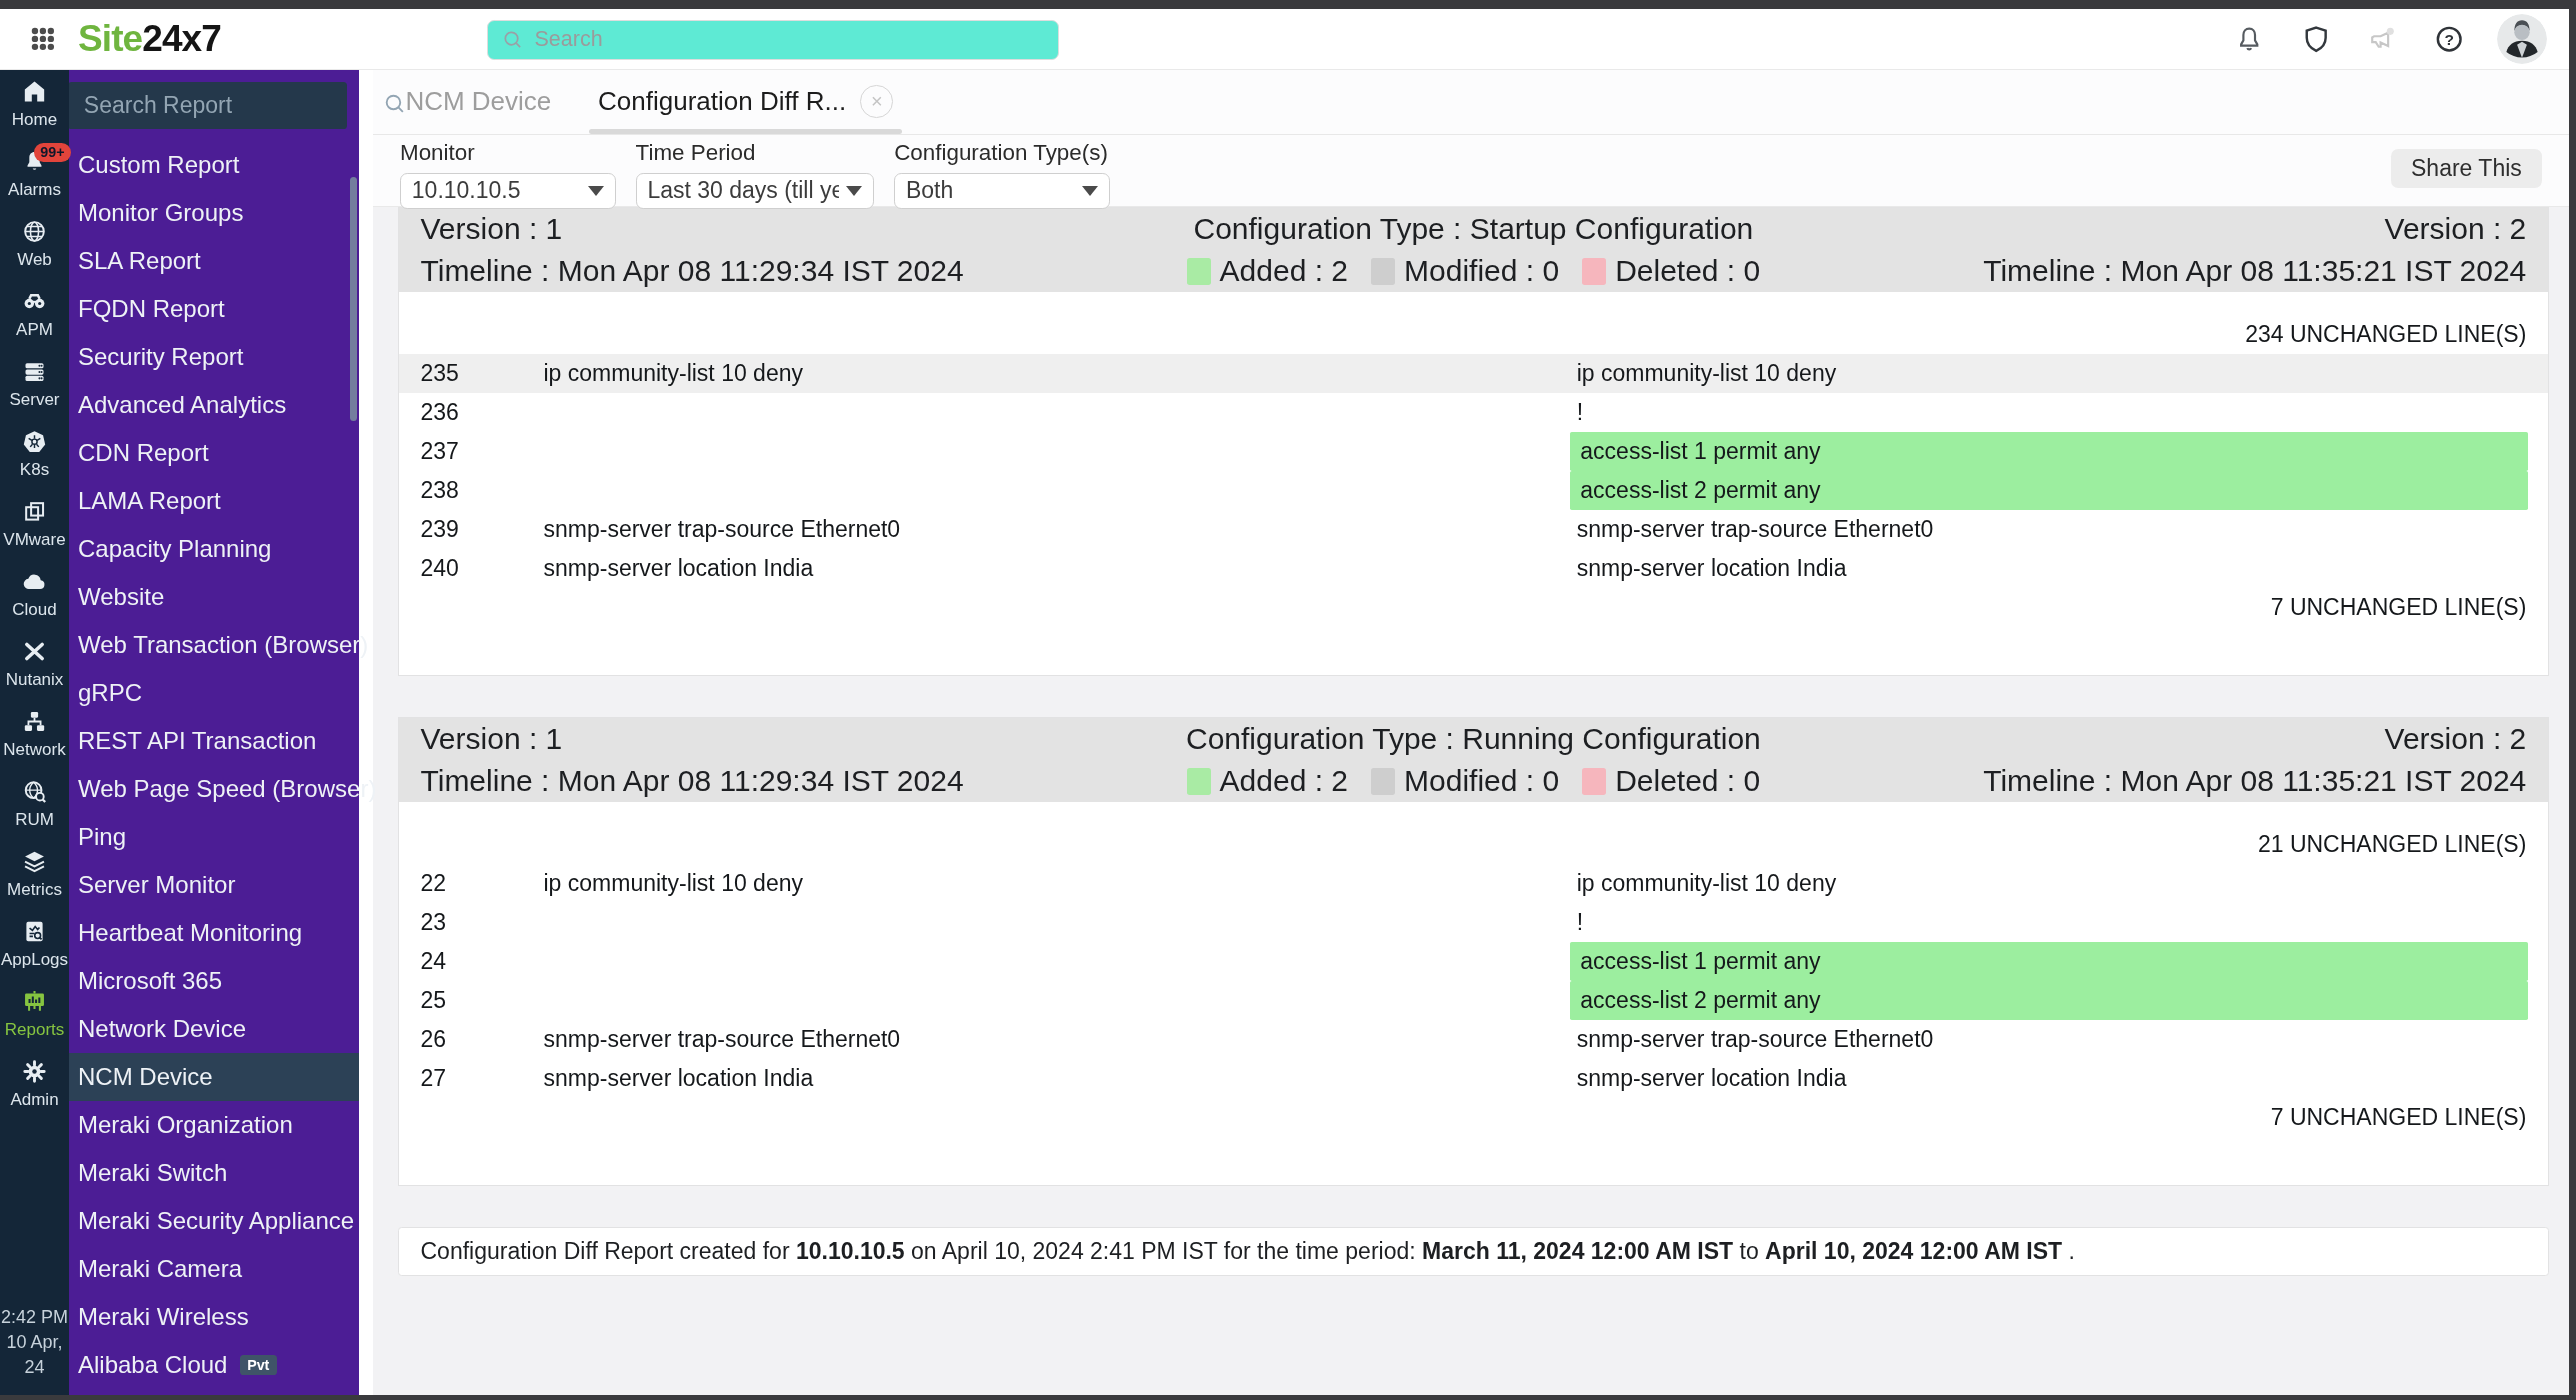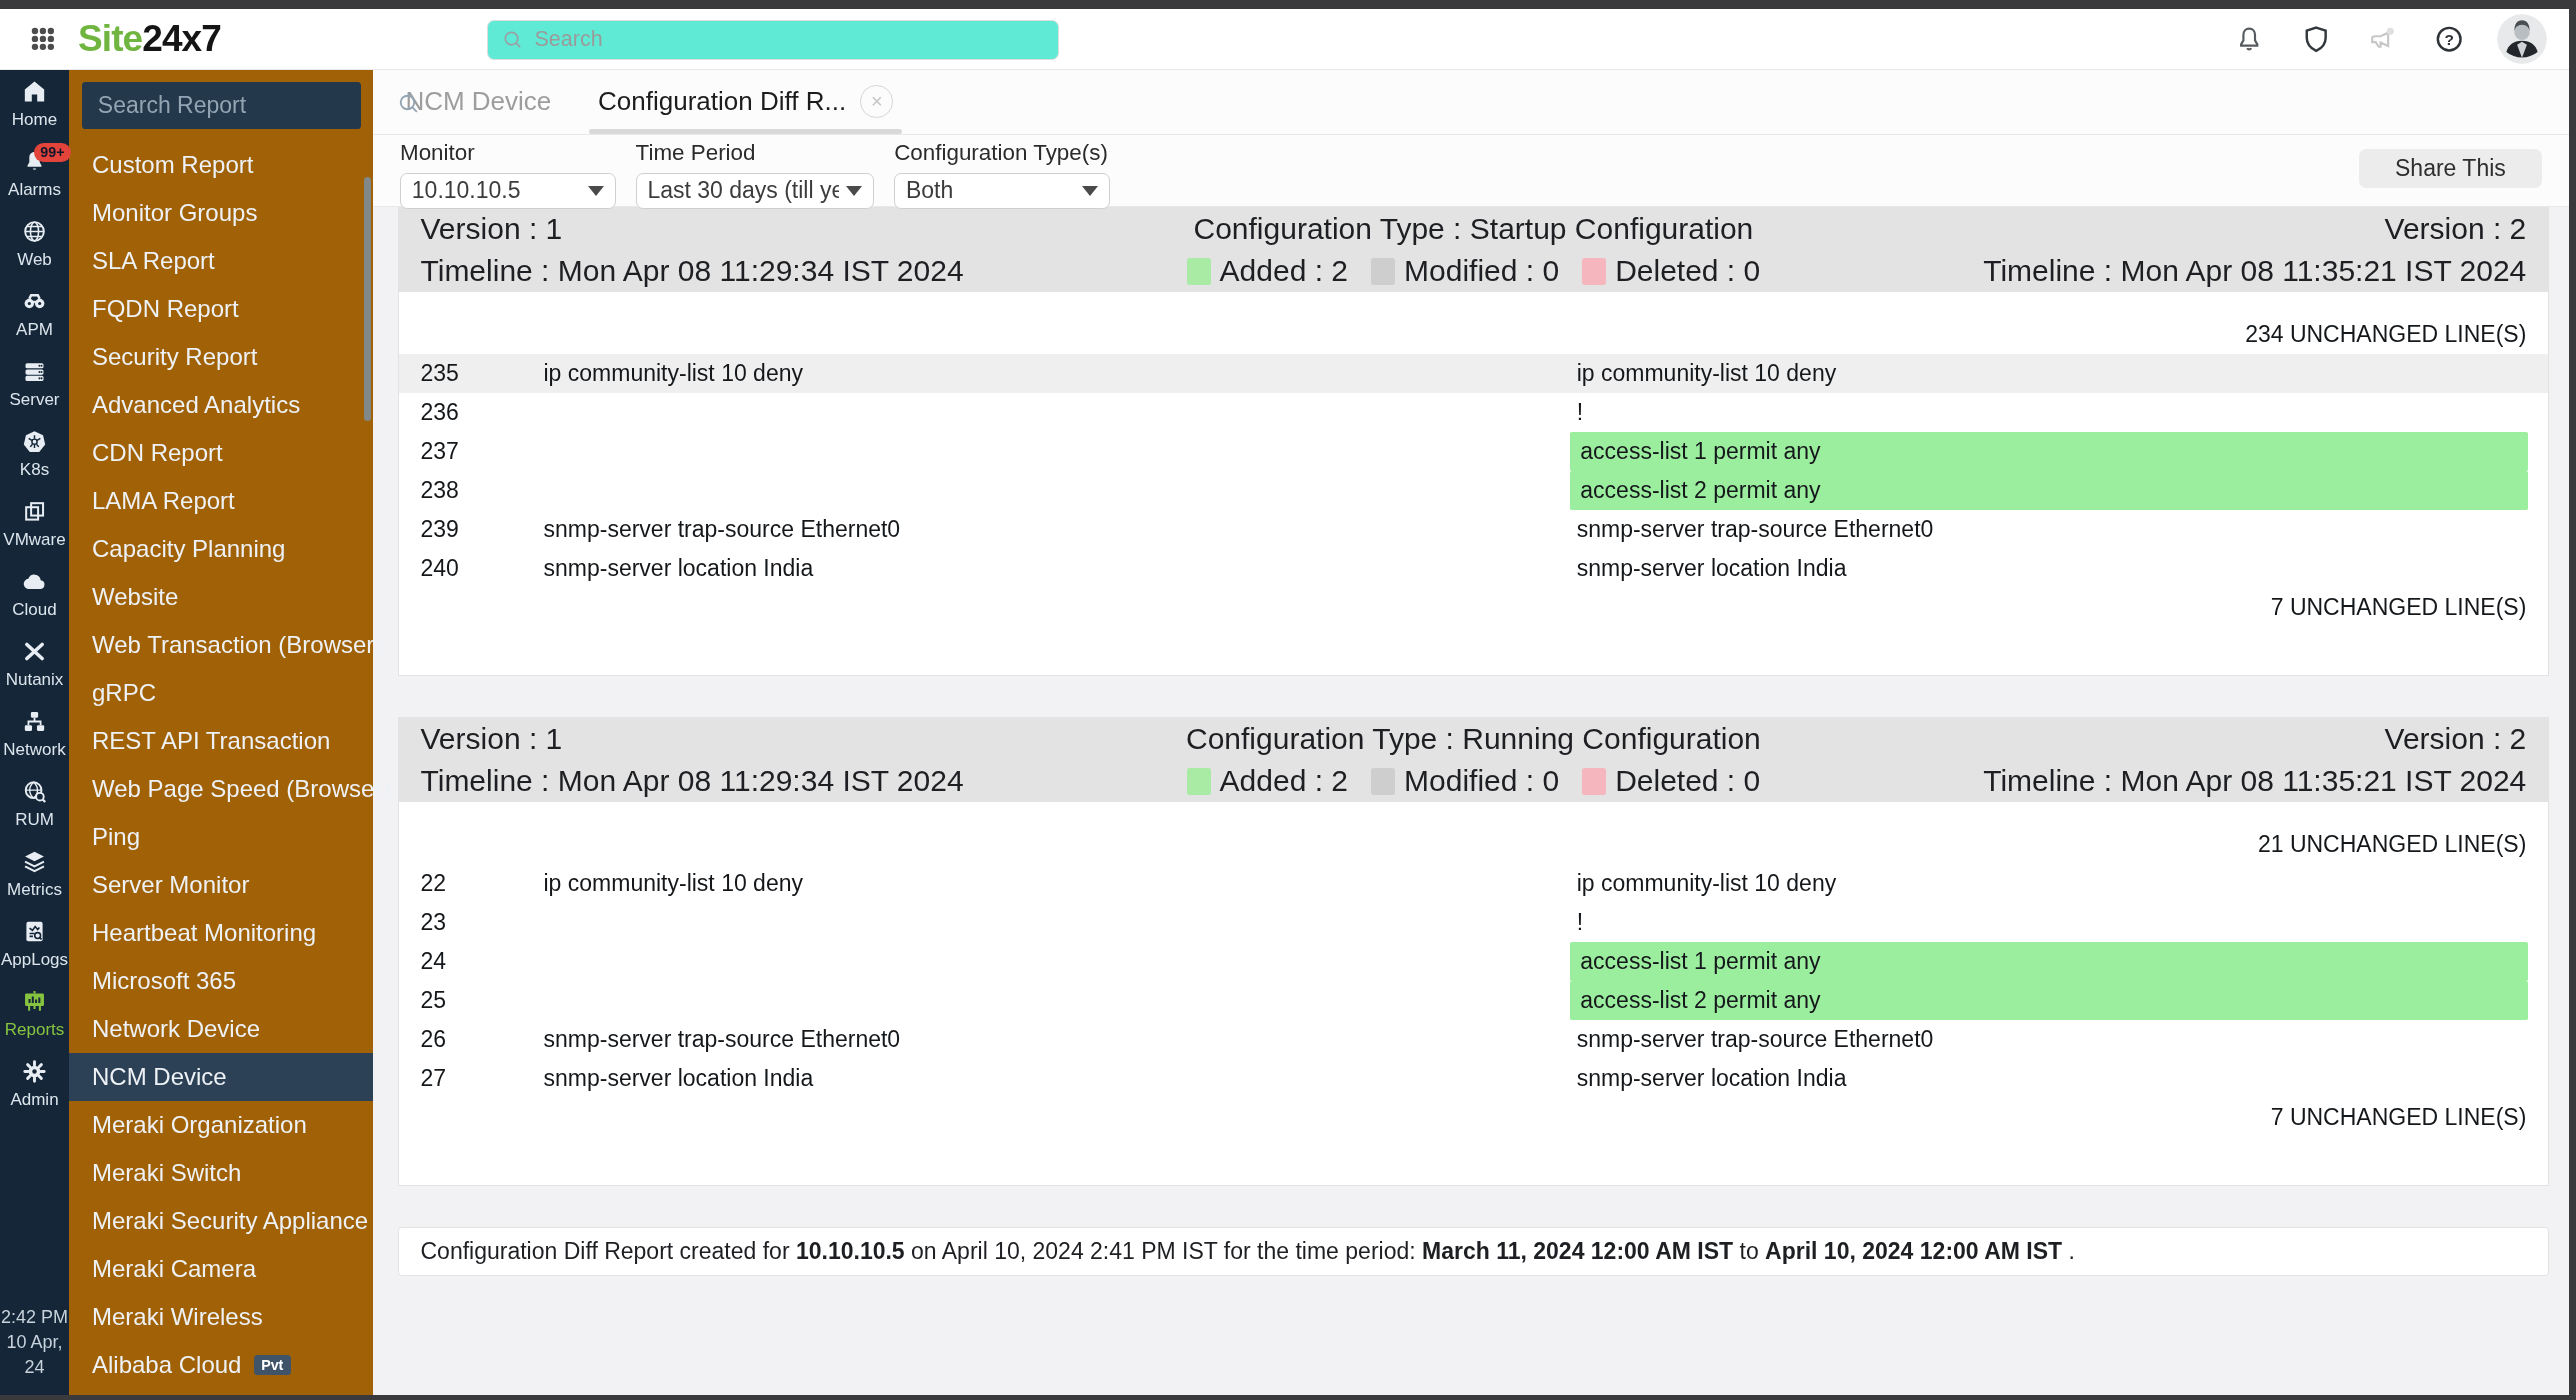--- a/index.html
+++ b/index.html
@@ -29,21 +29,21 @@
          gap:4.5px;color:#e7edf2;cursor:pointer;position:relative}
   .ritem .ricon{width:27px;height:27px}
   .ritem .ricon svg{width:27px;height:27px;display:block}
   .rlabel{font-size:17px;color:#dce5ec}
   .ritem.active,.ritem.active .rlabel{color:#86c440}
   .rbadge{position:absolute;top:3.6px;left:34px;background:#e2443b;color:#0f172a;font-size:14.3px;
           font-weight:bold;padding:0.9px 6.3px;border-radius:10px;line-height:18px;z-index:2}
   .clock{position:absolute;bottom:14.3px;left:0;right:0;text-align:center;color:#c7d2db;
          font-size:18px;line-height:25px}
   
-  #submenu{position:absolute;left:69px;top:69px;bottom:5.4px;width:304px;background:#a16207;z-index:3}
+  #submenu{position:absolute;left:55px;top:69px;bottom:5.4px;width:304px;background:#4c1d95;z-index:3}
   .rsearch{margin:12.5px;height:47px;background:#24384b;border-radius:3.6px;display:flex;
            align-items:center;padding:0 14.3px}
   .rsearch input{flex:1;background:none;border:none;outline:none;color:#cfd9e2;font-size:23px;font-family:inherit}
   .rsearch input::placeholder{color:#93a5b3}
   .mitem{height:48px;display:flex;align-items:center;padding-left:23px;color:#eef2f6;
          font-size:24px;cursor:pointer;white-space:nowrap}
   .mitem.active{background:#2c4156}
   .pvt{margin-left:12.5px;background:#3f5468;color:#fff;font-size:14.3px;font-weight:bold;
        padding:1.8px 7.2px;border-radius:3.6px}
   .sb-thumb{position:absolute;right:1.8px;top:108px;width:7.2px;height:244px;background:#7b8fa0;
@@ -64,21 +64,21 @@
   .filterbar{height:71px;background:#fcfcfd;border-bottom:0.9px solid #e9e9e9;display:flex;
              padding:0 27px;position:relative;flex:none}
   .fgroup{margin-right:20px}
   .fgroup label{display:block;font-size:22.4px;color:#2b2b2b;margin:4.5px 0 7.2px}
   .select{height:34px;border:1.3px solid #cfcfcf;border-radius:7.2px;background:#fff;display:flex;
           align-items:center;justify-content:space-between;padding:0 10.8px;font-size:23px;
           color:#3c3c3c;cursor:pointer}
   .select .val{overflow:hidden;white-space:nowrap}
   .caret{width:0;height:0;border-left:8px solid transparent;border-right:8px solid transparent;
          border-top:10px solid #4a4a4a;margin-left:7.2px;flex:none}
-  .share{position:absolute;right:27px;top:14.3px;height:39px;padding:0 36px;background:#ececec;
+  .share{position:absolute;right:27px;top:14.3px;height:39px;padding:0 20px;background:#ececec;
          border:none;border-radius:7.2px;font-size:23px;color:#2e2e2e;font-family:inherit;cursor:pointer}
   .scrollarea{flex:1;overflow:hidden;padding:0 20px 0 25px}
   .devtitle{text-align:center;font-size:28px;font-weight:bold;color:#101418;margin:20px 0 16px}
   .card{background:#fff;border:0.9px solid #e2e2e3;margin-bottom:41px}
   .chead{background:#e3e3e3}
   .chrow{display:grid;grid-template-columns:1fr auto 1fr;align-items:center;height:42px;
          padding:0 21.5px;font-size:30px;color:#1d1f22}
   .chrow .r{text-align:right}
   .legend{display:flex;align-items:center}
   .lsq{width:24px;height:27px;border-radius:2.7px;display:inline-block;margin-right:9px}

